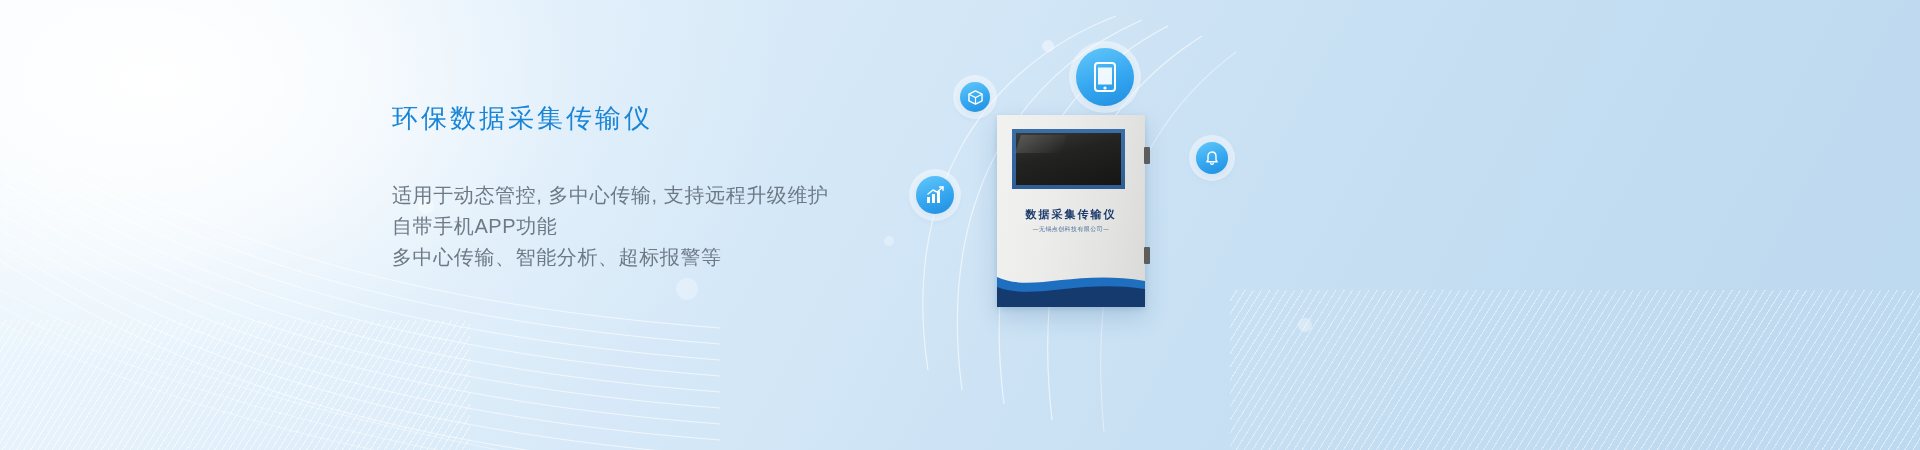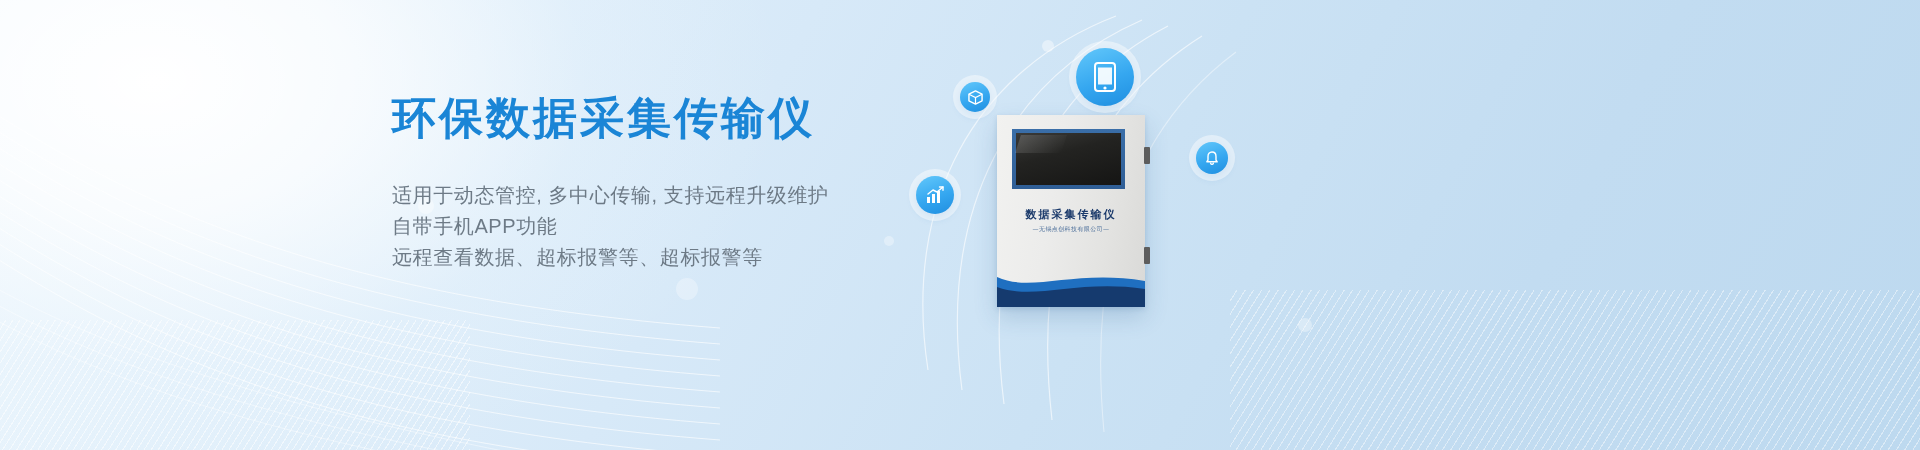--- a/index.html
+++ b/index.html
@@ -49,25 +49,25 @@
   
   .dot{ position:absolute; border-radius:50%; background:rgba(255,255,255,.45); pointer-events:none; }
 
   
   .copy{
     position:absolute;
     left:392px; top:92px;
     width:560px;
   }
   .headline{
-    font-size:44px;
+    font-size:26px;
     line-height:52px;
     letter-spacing:3px;
     color:#1a85d6;
-    font-weight:700;
+    font-weight:400;
     white-space:nowrap;
   }
   .sub{
     margin-top:36px;
   }
   .sub-line{
     font-size:20px;
     line-height:31px;
     letter-spacing:.6px;
     color:#6d7a86;
@@ -187,21 +187,21 @@
   <div class="dot" style="left:1042px; top:40px; width:12px; height:12px; background:rgba(255,255,255,.42);"></div>
   <div class="dot" style="left:1298px; top:318px; width:14px; height:14px; background:rgba(255,255,255,.34);"></div>
   <div class="dot" style="left:884px; top:236px; width:10px; height:10px; background:rgba(255,255,255,.34);"></div>
 
   <div class="copy">
     <h1 class="headline">环保数据采集传输仪</h1>
 
     <div class="sub">
       <p class="sub-line">适用于动态管控, 多中心传输, 支持远程升级维护</p>
       <p class="sub-line">自带手机APP功能</p>
-      <p class="sub-line">远程查看数据、超标报警等、超标报警等</p>
+      <p class="sub-line">多中心传输、智能分析、超标报警等</p>
     </div>
   </div>
 
   <div class="art">
 
     <div class="arcs">
       <svg viewBox="0 0 480 450" preserveAspectRatio="none" aria-hidden="true">
         <g fill="none" stroke="#ffffff" stroke-opacity="0.62" stroke-width="1.2">
           <path d="M236,16 C96,70 22,200 48,370"></path>
           <path d="M262,20 C130,78 58,208 82,390"></path>

